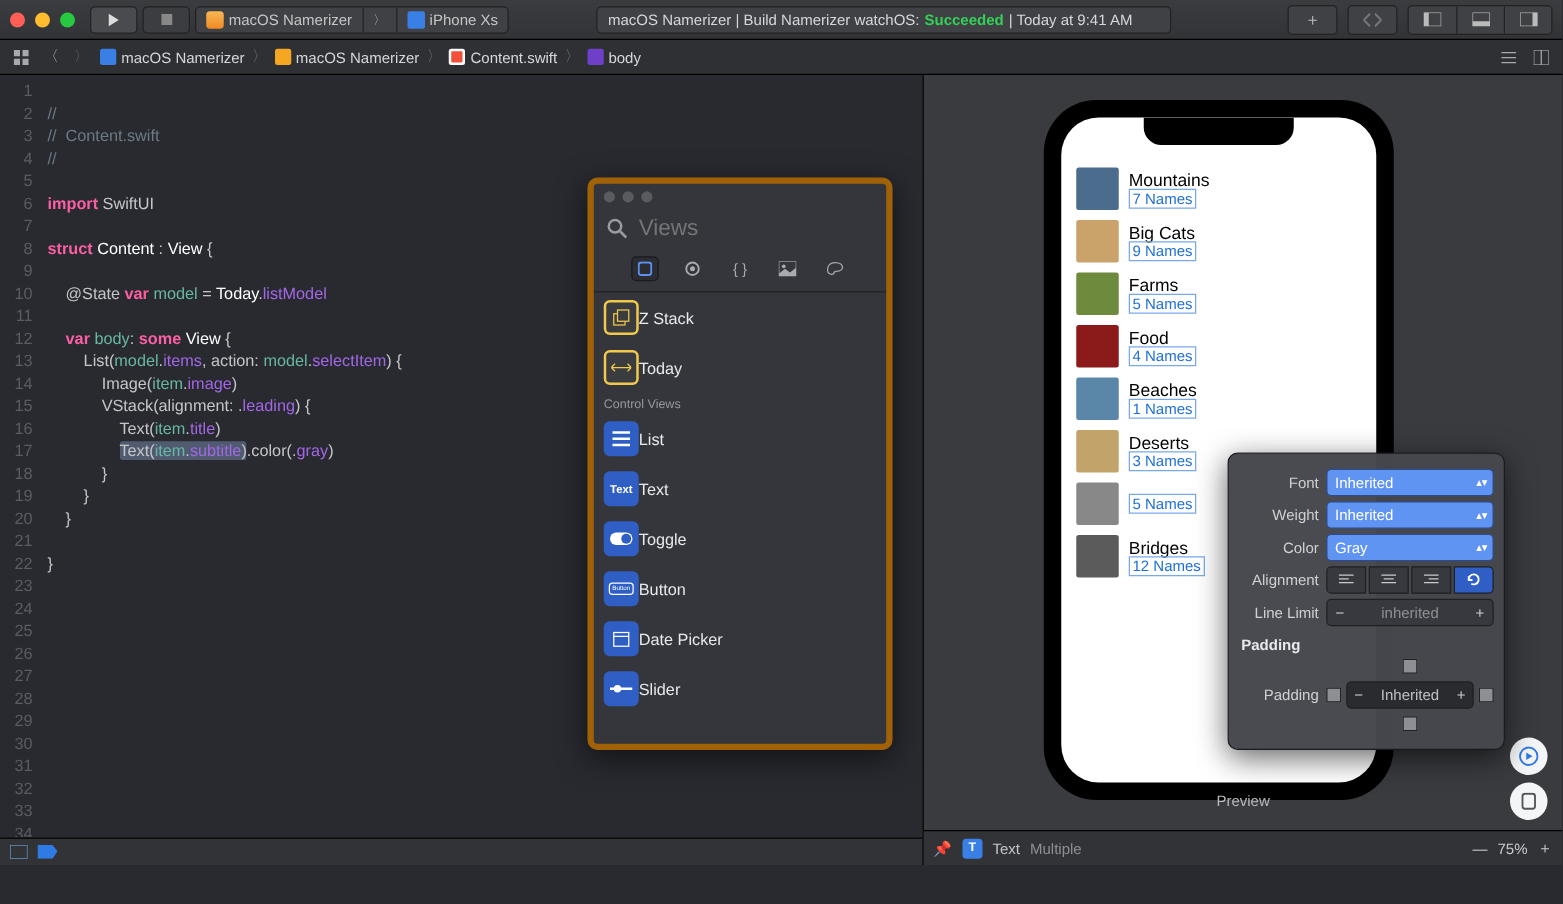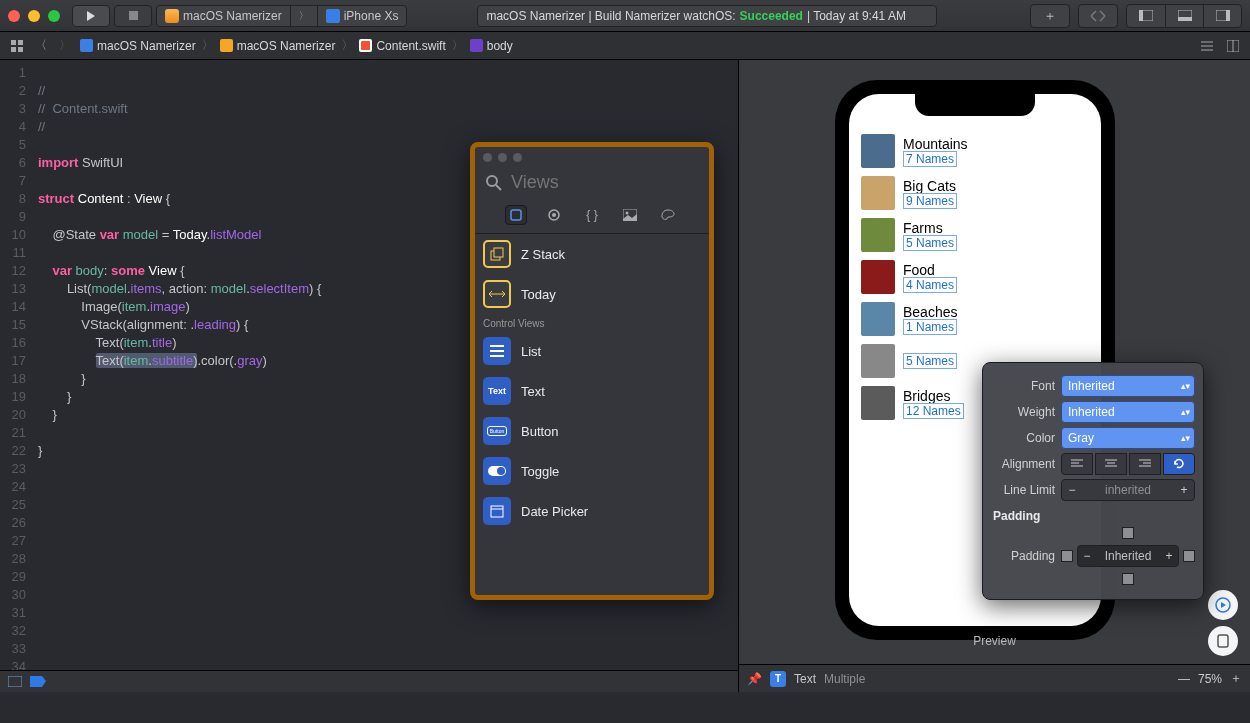--- a/index.html
+++ b/index.html
@@ -78,21 +78,21 @@
   .library { position:absolute; left:470px; top:142px; width:244px; height:458px; background:rgba(54,55,60,0.98); border:5px solid #a16207; border-radius:8px; box-shadow:0 6px 24px rgba(0,0,0,0.6); overflow:hidden; }
   .lib-traffic { display:flex; gap:6px; padding:6px 8px; }
   .lib-traffic .dot { width:9px;height:9px;border-radius:50%;background:#5a5b5f; }
   .lib-search { display:flex; align-items:center; padding:4px 10px 8px 10px; gap:8px; }
   .lib-search input { flex:1; background:transparent; border:none; color:#bfc0c4; font-size:18px; outline:none;}
   .lib-search .micon{ color:#9a9ba0; }
   .lib-tabs { display:flex; justify-content:center; gap:16px; padding:4px 0 8px 0; border-bottom:1px solid #1f2023;}
   .lib-tabs .lt { width:22px; height:20px; border-radius:4px; display:flex; align-items:center; justify-content:center; color:#a9aab0; }
   .lib-tabs .lt.sel { background:#2c2d31; color:#5a91f2; border:1px solid #1a1b1f;}
   .lib-section { padding:4px 8px 2px 8px; font-size:10px; color:#97989d; }
-  .lib-row { display:flex; align-items:center; gap:10px; padding:6px 8px; }
+  .lib-row { display:flex; align-items:center; padding:6px 8px; }
   .lib-row .chip { width:28px; height:28px; border-radius:5px; display:flex; align-items:center; justify-content:center; font-size:10px; color:#fff; }
   .chip.z { background:#3b3c40; border:2px solid #f2c94c;}
   .chip.sp { background:#3b3c40; border:2px solid #f2c94c;}
   .chip.blue { background:#2f5fc4; }
   .lib-row .lbl { color:#e8e9ec; }
 
   
   .inspector { position:absolute; right:46px; top:362px; width:222px; background:rgba(70,71,76,0.98); border:1px solid #1a1b1f; border-radius:8px; box-shadow:0 6px 24px rgba(0,0,0,0.6); padding:8px 8px 14px 8px; font-size:12px; }
   .irow { display:flex; align-items:center; margin:4px 0; }
   .irow .ilbl { width:70px; text-align:right; color:#cfd0d3; padding-right:6px; }
@@ -343,20 +343,27 @@
               </div>
             </div>
             <div class="prow">
               <div class="thumb" style="background:#5a86a8"></div>
               <div class="txts">
                 <div class="title">Beaches</div>
                 <div class="sub"><span>1 Names</span></div>
               </div>
             </div>
             <div class="prow">
+              <div class="thumb" style="background:#c2a46b"></div>
+              <div class="txts">
+                <div class="title">Deserts</div>
+                <div class="sub"><span>3 Names</span></div>
+              </div>
+            </div>
+            <div class="prow">
               <div class="thumb" style="background:#888"></div>
               <div class="txts">
                 <div class="title"></div>
                 <div class="sub"><span>5 Names</span></div>
               </div>
             </div>
             <div class="prow">
               <div class="thumb" style="background:#5b5b5b"></div>
               <div class="txts">
                 <div class="title">Bridges</div>
@@ -465,40 +472,49 @@
         </svg>
       </div>
     <span class="lbl">List</span>
   </div>
   <div class="lib-row">
     <div class="chip blue" style="font-size:9px;font-weight:600">Text</div>
     <span class="lbl">Text</span>
   </div>
   <div class="lib-row">
     <div class="chip blue">
-        <div style="width:20px;height:10px;border:1px solid #fff;border-radius:3px;font-size:5px;display:flex;align-items:center;justify-content:center">Button</div>
-      </div>
-    <span class="lbl">Button</span>
-  </div>
-  <div class="lib-row">
-    <div class="chip blue">
         <div style="width:18px;height:10px;background:#fff;border-radius:5px;position:relative">
           <div style="position:absolute;right:1px;top:1px;width:8px;height:8px;background:#2f5fc4;border-radius:50%"></div>
         </div>
       </div>
     <span class="lbl">Toggle</span>
+  </div>
+  <div class="lib-row">
+    <div class="chip blue">
+        <div style="width:20px;height:10px;border:1px solid #fff;border-radius:3px;font-size:5px;display:flex;align-items:center;justify-content:center">Button</div>
+      </div>
+    <span class="lbl">Button</span>
   </div>
   <div class="lib-row">
     <div class="chip blue">
         <svg width="14" height="14">
           <rect x="1" y="2" width="12" height="11" fill="none" stroke="#fff"></rect>
           <line x1="1" y1="5" x2="13" y2="5" stroke="#fff"></line>
         </svg>
       </div>
     <span class="lbl">Date Picker</span>
+  </div>
+  <div class="lib-row">
+    <div class="chip blue">
+        <svg width="18" height="10">
+          <line x1="0" y1="5" x2="18" y2="5" stroke="#fff" stroke-width="2"></line>
+          <circle cx="6" cy="5" r="3" fill="#fff"></circle>
+        </svg>
+      </div>
+    <span class="lbl">Slider</span>
   </div>
 </div>
 
 <div class="inspector">
   <div class="irow">
     <div class="ilbl">Font</div>
     <div class="isel">
         <span>Inherited</span>
         <span class="arr">▴▾</span>
       </div>

